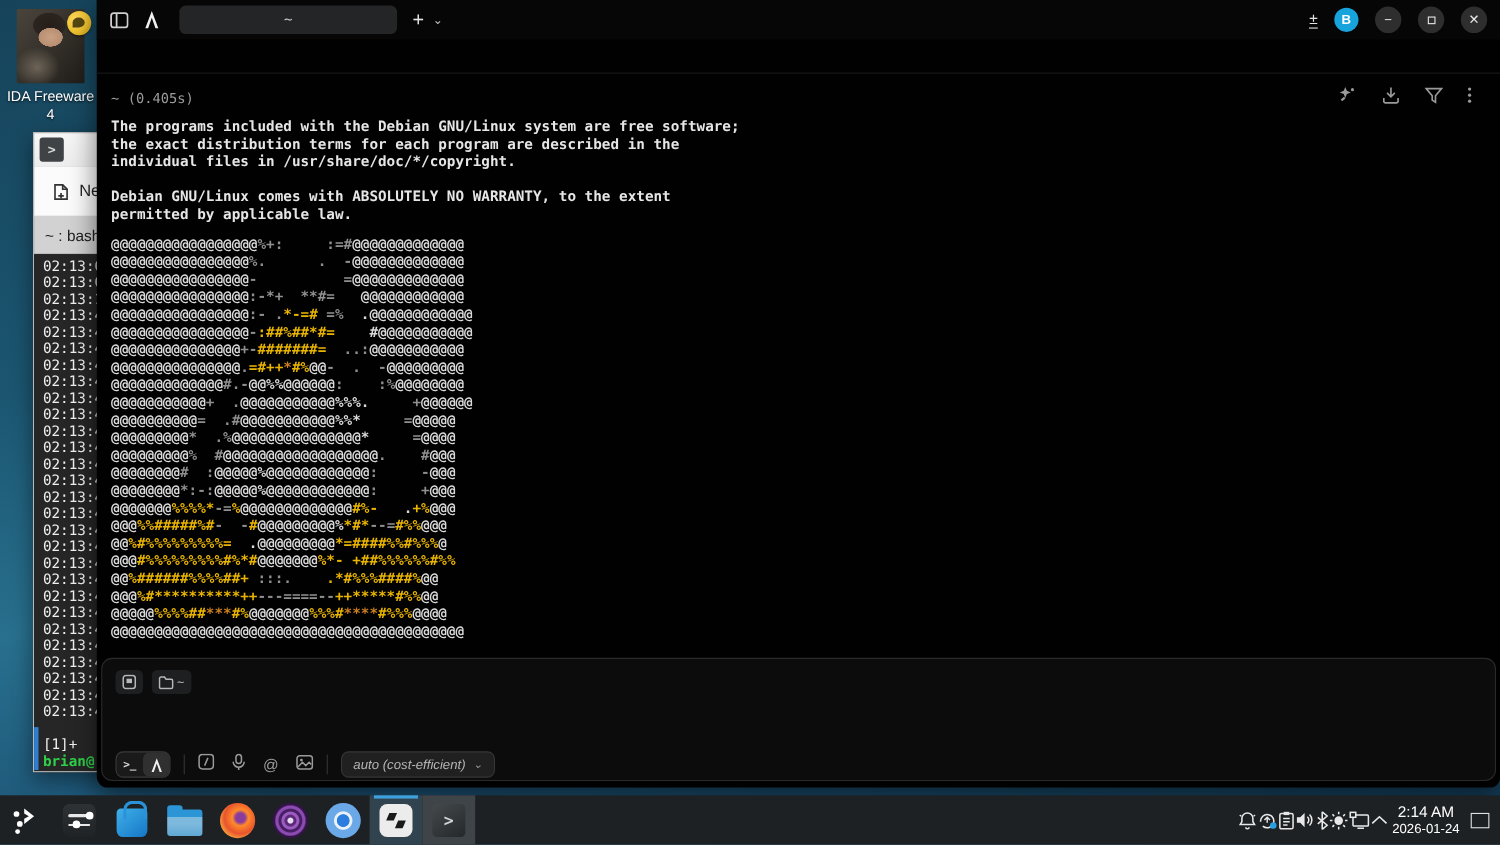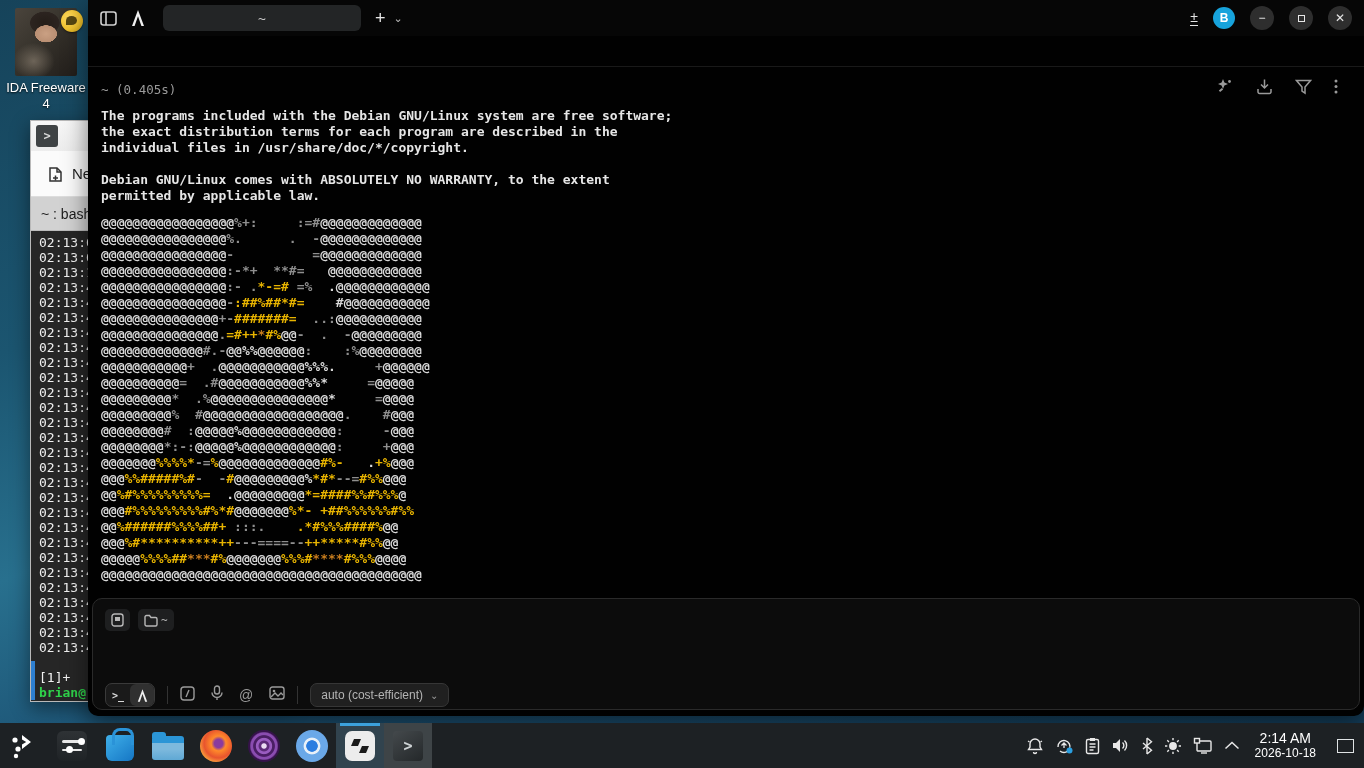--- a/index.html
+++ b/index.html
@@ -94,21 +94,21 @@
   .wi-cursor { width:2px; height:17px; background:#3b9eff; margin-right:1px; }
   .wi-placeholder { font-family:"DejaVu Sans Mono",monospace; font-size:13.5px; color:#8a8a8a; }
   .wi-controls { position:absolute; left:12px; top:84px; display:flex; align-items:center; gap:12px; }
   .wi-toggle { display:flex; border:1px solid #3a3a3a; background:#1a1a1a; border-radius:7px; height:24px; }
   .wi-seg { width:24px; display:flex; align-items:center; justify-content:center; color:#d8d8d8; }
   .wi-seg.active { background:#303030; border-radius:6px; }
   .wi-seg .pr { font-family:"DejaVu Sans Mono",monospace; font-size:10px; font-weight:bold; }
   .wi-div { width:1px; height:18px; background:#333; }
   .wi-icons { display:flex; gap:16px; color:#9a9a9a; align-items:center; }
   .wi-model { height:24px; display:flex; align-items:center; gap:7px; padding:0 10px;
-    background:#202020; border:1px solid #363636; border-radius:7px; color:#b4b4b4; font-size:12px; }
+    background:#202020; border:1px solid #363636; border-radius:7px; color:#b4b4b4; font-size:12px;font-style:italic; }
   .wi-model .chev { color:#9a9a9a; font-size:10px; }
 
   
   .taskbar { position:absolute; left:0; bottom:0; width:100%; height:45px; background:#1d2124;
     display:flex; align-items:center; z-index:3; }
   .tb-app { width:48px; height:45px; display:flex; align-items:center; justify-content:center; position:relative; }
   .tb-app.active { background:#31434e; }
   .tb-app.active::before { content:""; position:absolute; top:0; left:4px; right:4px; height:3px; background:#3ca1dc; }
   .tb-app.open { background:#3e4447; }
   .ic-circle { width:32px; height:32px; border-radius:50%; }
@@ -125,21 +125,21 @@
     background:linear-gradient(#2b95d6 0 28%, #7db9dd 28% 55%, #5fa8d4 100%); position:relative; }
   .ic-folder::before { content:""; position:absolute; left:0; top:-4px; width:14px; height:6px;
     background:#2b95d6; border-radius:3px 3px 0 0; }
   .ic-firefox { background:radial-gradient(circle at 58% 42%, #8a3b9e 0 16%, #ff8a2a 28%, #e8542e 55%, #ffb23e 80%, #ffd24a 100%); }
   .ic-tor { background:radial-gradient(circle, #eadcf2 0 10%, #5c2a78 14% 22%, #9a5cc0 26% 34%, #4a1e64 38% 46%, #8a4cb0 50% 58%, #35124a 64% 100%); }
   .ic-chromium { background:radial-gradient(circle, #2b7de0 0 24%, #e8f0f8 27% 35%, #6aa8e8 39% 100%); }
   .ic-warp { width:30px; height:30px; border-radius:7px; background:#ececec; display:flex; align-items:center; justify-content:center; }
   .ic-term { width:30px; height:30px; border-radius:4px; background:linear-gradient(145deg,#44494c,#24282a);
     display:flex; align-items:center; justify-content:center; color:#cfd4d6;
     font-family:"DejaVu Sans Mono",monospace; font-weight:bold; font-size:15px; }
-  .tray { margin-left:auto; display:flex; align-items:center; gap:11px; padding-right:10px; color:#e8e8e8; }
+  .tray { margin-left:auto; display:flex; align-items:center; gap:0; padding-right:10px; color:#e8e8e8; }
   .tray svg { display:block; }
   .clock { text-align:center; color:#fff; line-height:15px; margin:0 4px; }
   .clock .t1 { font-size:14px; }
   .clock .t2 { font-size:12px; }
   .show-desktop { width:17px; height:14px; border:1.5px solid #dfe3e5; margin-left:6px; }
 </style>
 </head>
 <body>
 
 <div class="desktop-icon">
@@ -424,17 +424,17 @@
           <rect x="1.5" y="1.5" width="5" height="4.5" fill="#1d2124" stroke="#e8e8e8"></rect>
       </svg>
     </span>
     <span>
       <svg width="16" height="9" viewBox="0 0 16 9" fill="none" stroke="#e8e8e8" stroke-width="1.5">
           <path d="M1.5 7.5 L8 1.5 l6.5 6"></path>
         </svg>
     </span>
     <div class="clock">
       <div class="t1">2:14 AM</div>
-      <div class="t2">2026-10-18</div>
+      <div class="t2">2026-01-24</div>
     </div>
     <div class="show-desktop"></div>
   </div>
 </div>
 
 </body></html>

